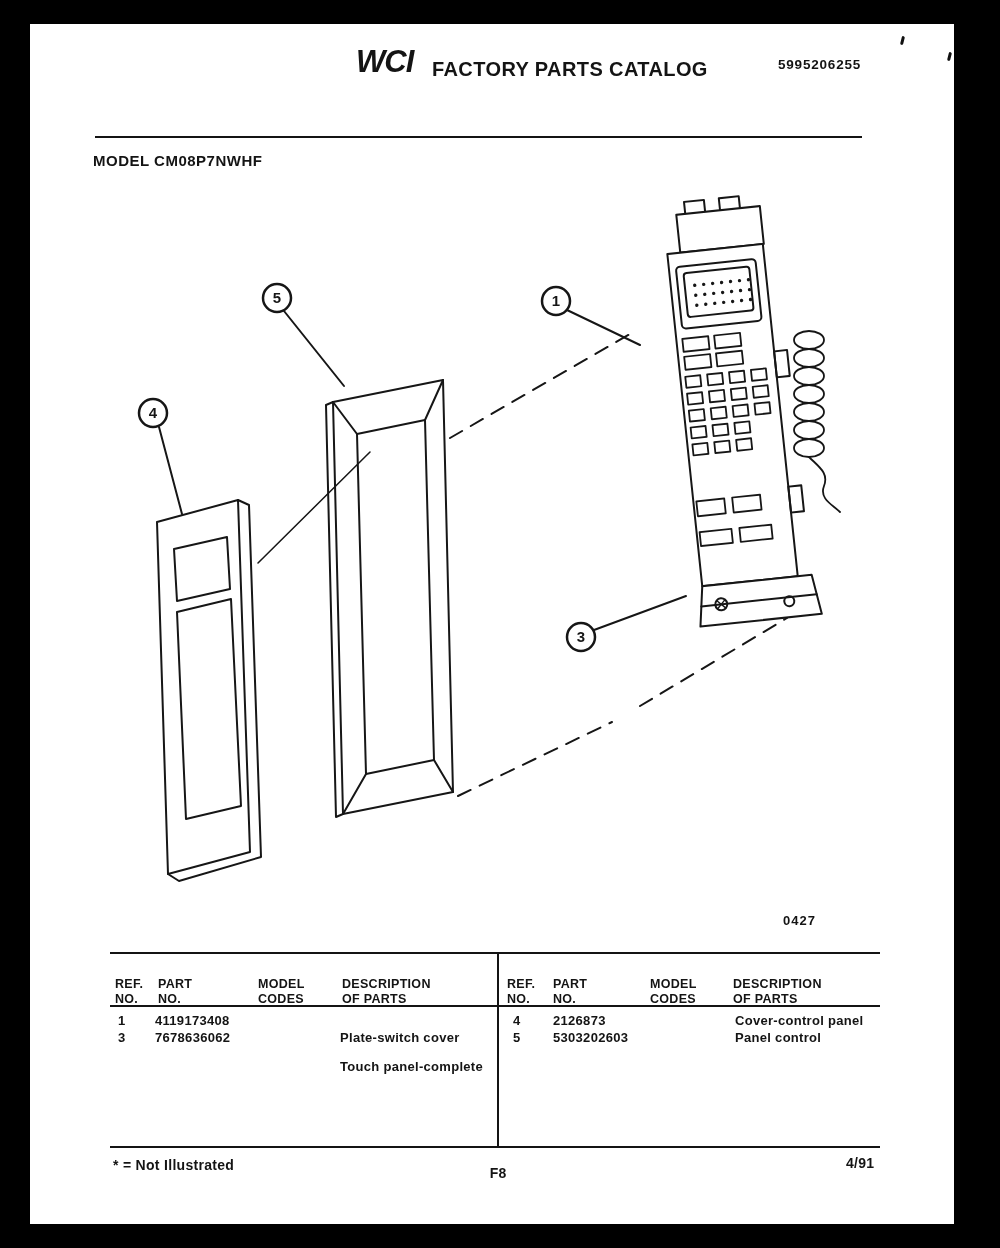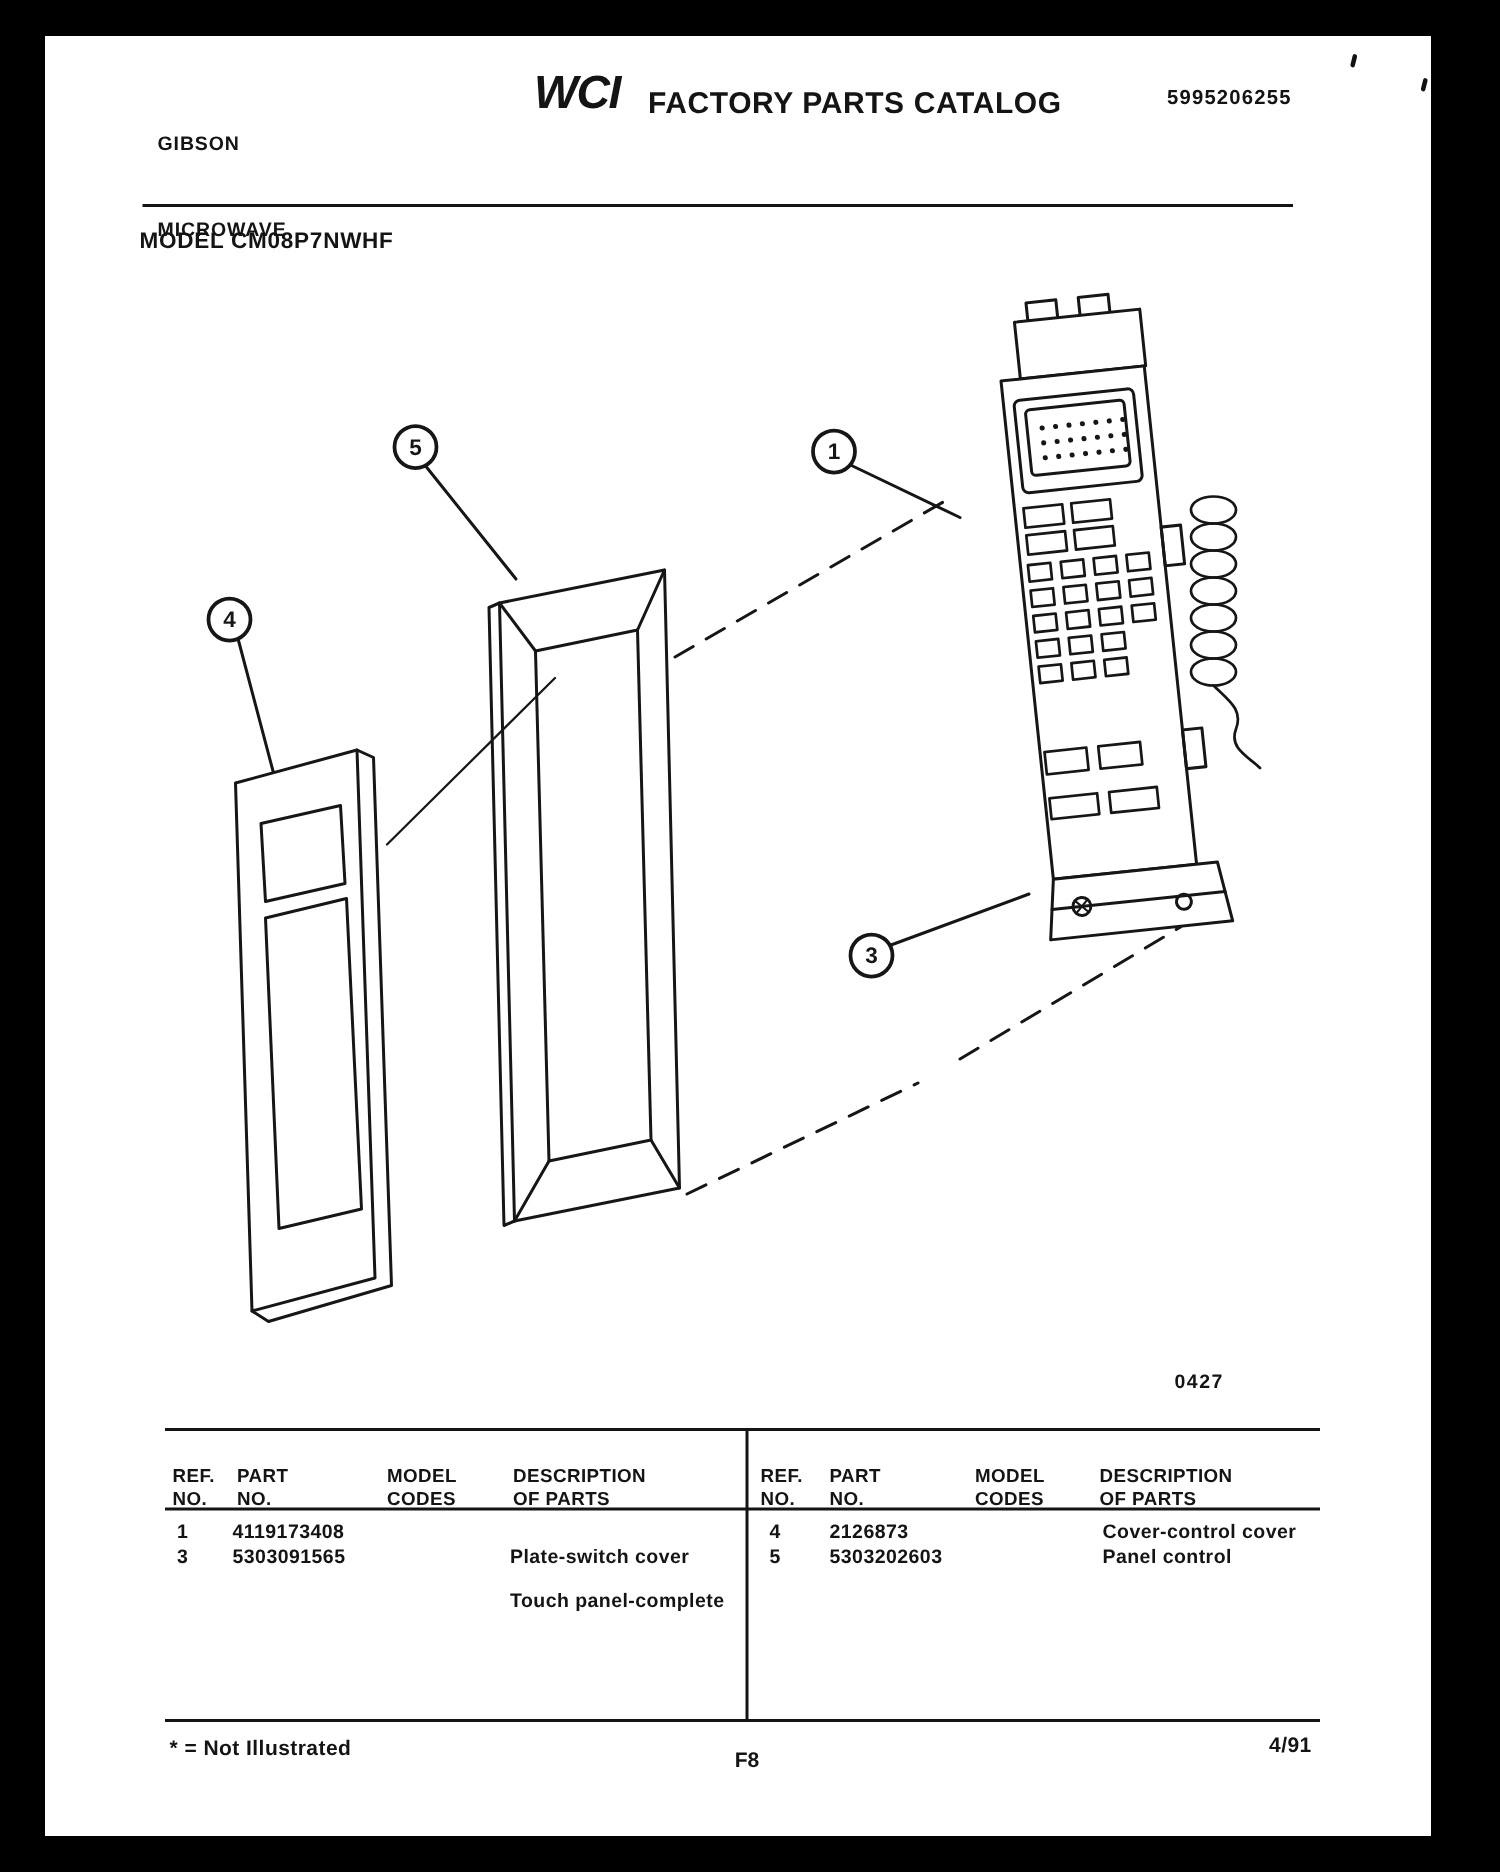--- a/index.html
+++ b/index.html
@@ -22,24 +22,20 @@
   .foot{font-size:14px;font-weight:700;letter-spacing:.3px;}
   .pageno{font-size:14px;font-weight:700;}
   .artifact{position:absolute;width:3px;height:9px;background:#111;border-radius:2px;transform:rotate(14deg);}
 </style>
 </head>
 <body>
 
 <div class="sheet">
   <div class="paper"></div>
 
-  <div class="txt brand" style="left:105px;top:48px">
-    <div>GIBSON</div>
-    <div>MICROWAVE</div>
-  </div>
   <div class="logo" style="left:356px;top:44px">WCI</div>
   <div class="txt title" style="left:432px;top:58px">FACTORY PARTS CATALOG</div>
   <div class="txt pubnum" style="left:778px;top:57px">5995206255</div>
   <div class="artifact" style="left:901px;top:36px"></div>
   <div class="artifact" style="left:948px;top:52px"></div>
 
   <div class="hline" style="left:95px;top:136px;width:767px"></div>
 
   <div class="txt model" style="left:93px;top:152px">MODEL CM08P7NWHF</div>
 
@@ -214,26 +210,26 @@
   <div class="th" style="left:733px;top:960px">
     <span>DESCRIPTION</span>
       <span>OF PARTS</span>
   </div>
 
   <div class="td" style="left:118px;top:1013px">1</div>
   <div class="td" style="left:155px;top:1013px">4119173408</div>
   <div class="td" style="left:340px;top:1059px">Touch panel-complete</div>
 
   <div class="td" style="left:118px;top:1030px">3</div>
-  <div class="td" style="left:155px;top:1030px">5303091565</div>
+  <div class="td" style="left:155px;top:1030px">7678636062</div>
   <div class="td" style="left:340px;top:1030px">Plate-switch cover</div>
 
   <div class="td" style="left:513px;top:1013px">4</div>
   <div class="td" style="left:553px;top:1013px">2126873</div>
-  <div class="td" style="left:735px;top:1013px">Cover-control cover</div>
+  <div class="td" style="left:735px;top:1013px">Cover-control panel</div>
 
   <div class="td" style="left:513px;top:1030px">5</div>
   <div class="td" style="left:553px;top:1030px">5303202603</div>
   <div class="td" style="left:735px;top:1030px">Panel control</div>
 
   <div class="txt foot" style="left:113px;top:1157px">* = Not Illustrated</div>
   <div class="txt pageno" style="left:468px;top:1165px;width:60px;text-align:center">F8</div>
   <div class="txt foot" style="left:846px;top:1155px">4/91</div>
 </div>
 

